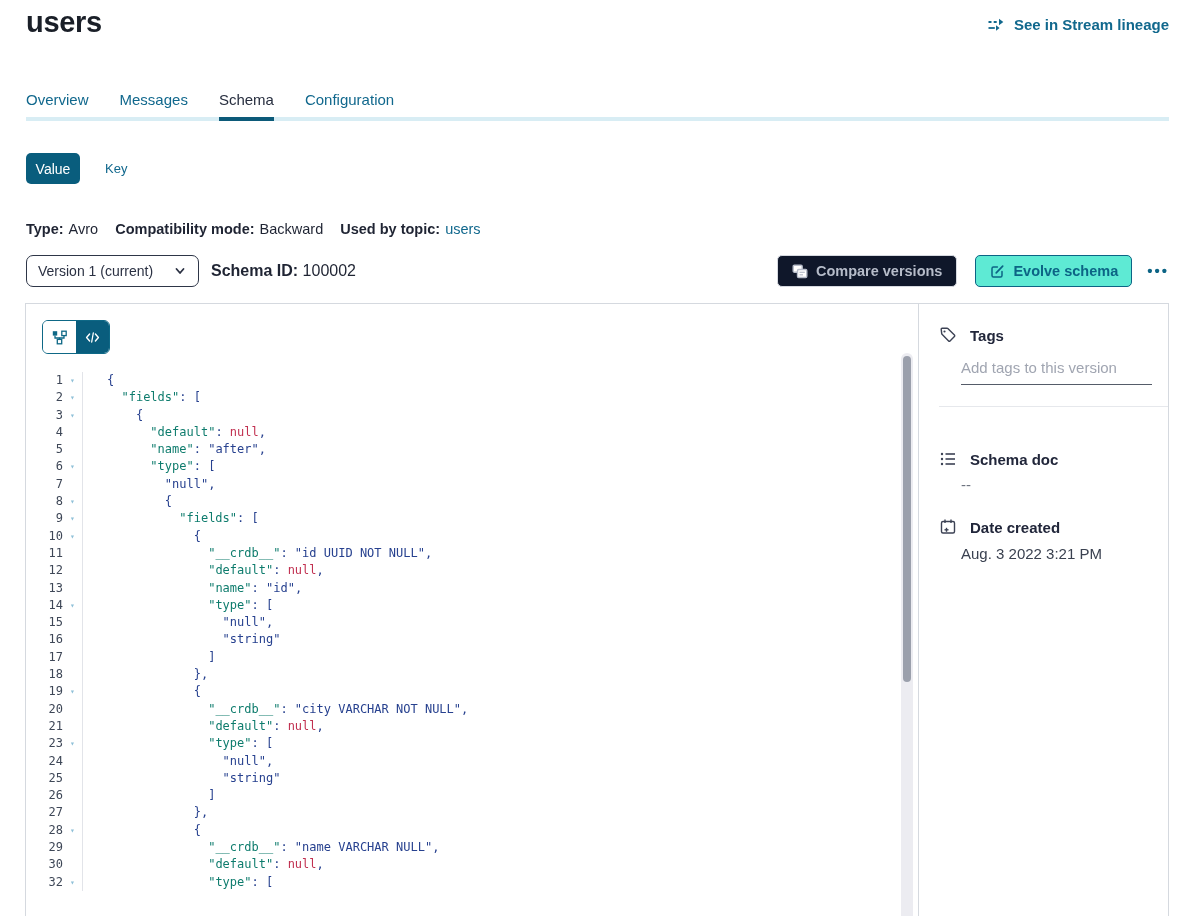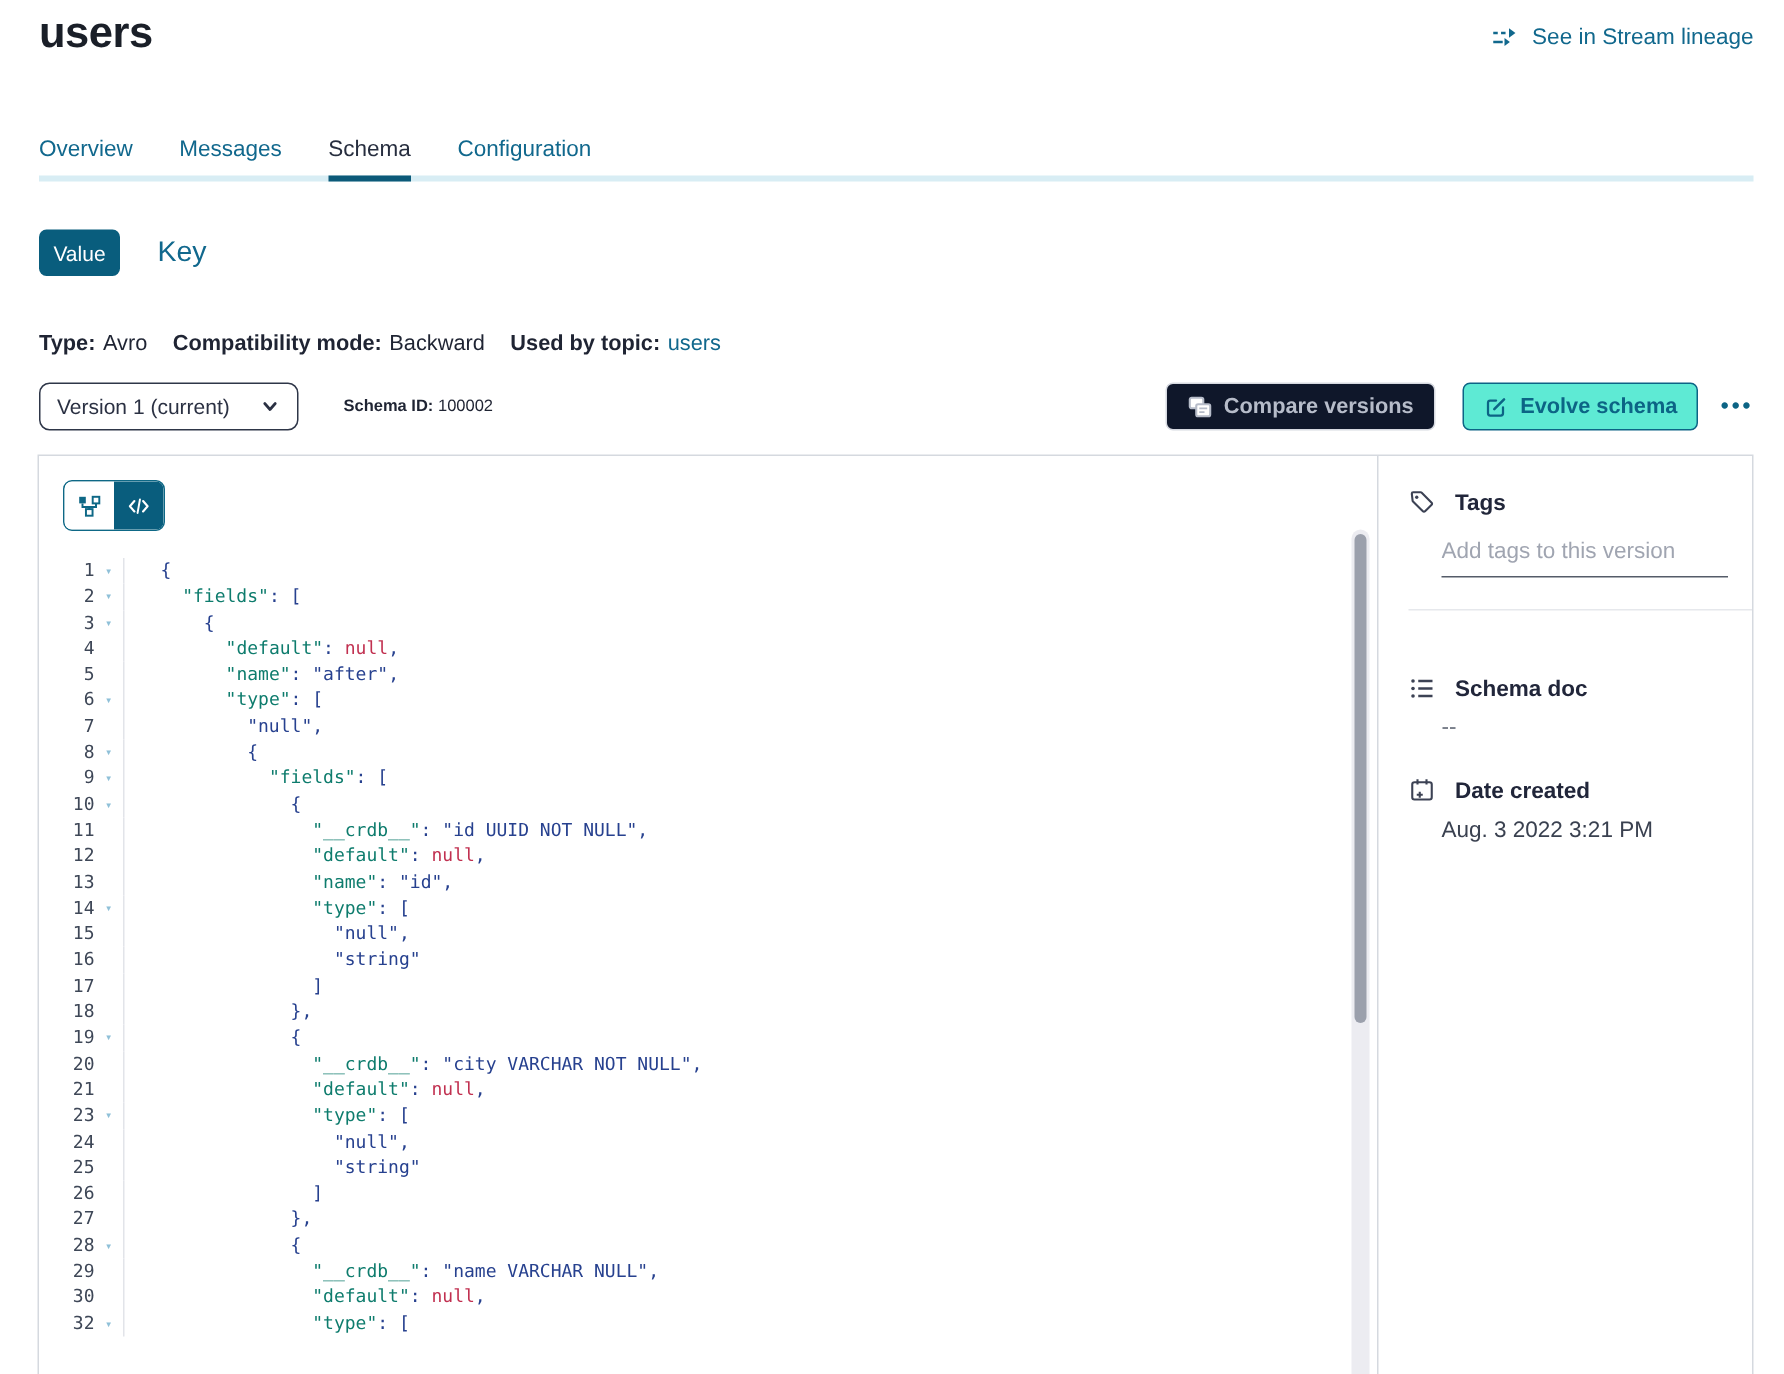--- a/index.html
+++ b/index.html
@@ -4,42 +4,42 @@
 <style>
   * { margin:0; padding:0; box-sizing:border-box; }
   html,body { background:#fff; }
   body {
     width:1189px; height:916px; position:relative; overflow:hidden;
     font-family:"Liberation Sans", sans-serif; color:#1F2433;
   }
   
   .page-title { position:absolute; left:26px; top:6px; font-size:29px; font-weight:700; color:#1A1F28; letter-spacing:-0.3px; }
   .lineage-link { position:absolute; right:20px; top:16px; display:flex; align-items:center; gap:7px;
-    color:#11688D; font-size:15px; font-weight:400; cursor:pointer; }
+    color:#11688D; font-size:15px; font-weight:700; cursor:pointer; }
   
   .tabs { position:absolute; left:26px; right:20px; top:88px; height:33px; }
   .tab-track { position:absolute; left:0; right:0; bottom:0; height:4px; background:#D8EDF4; }
   .tab-row { position:relative; display:flex; gap:31px; height:33px; }
   .tab { font-size:15px; color:#11688D; padding-top:3px; height:33px; border-bottom:4px solid transparent; cursor:pointer; z-index:2; }
   .tab.active { color:#272E3F; border-bottom-color:#0C5A79; }
   
   .vk { position:absolute; left:26px; top:153px; display:flex; align-items:center; }
   .vk-value { background:#095D7D; color:#fff; font-size:14px; border:none; border-radius:5px; width:54px; height:31px; cursor:pointer; }
-  .vk-key { margin-left:25px; color:#11688D; font-size:19px; cursor:pointer; }
+  .vk-key { margin-left:25px; color:#11688D; font-size:13px; cursor:pointer; }
   
   .meta { position:absolute; left:26px; top:221px; font-size:14.5px; color:#1F2433; display:flex; align-items:baseline; }
   .meta b { font-weight:700; }
   .meta .sp1 { width:5px; } .meta .sp2 { width:17px; }
   .meta .topic-link { color:#11688D; cursor:pointer; }
   
   .controls { position:absolute; left:26px; right:20px; top:255px; height:32px; display:flex; align-items:center; }
   .version-select { width:173px; height:32px; border:1px solid #2E3648; border-radius:7px; display:flex; align-items:center;
     padding:0 11px; font-size:14px; color:#2B3143; cursor:pointer; background:#fff; }
   .version-select .vtext { flex:1; }
-  .schema-id { margin-left:30px; font-size:11px; }
+  .schema-id { margin-left:12px; font-size:16px; }
   .schema-id b { font-weight:700; }
   .ctrl-spacer { flex:1; }
   .btn-compare { height:32px; border:1px solid #D6D9E0; background:#0f172a; border-radius:5px; color:#B6BCC9;
     font-size:14.5px; font-weight:700; display:flex; align-items:center; gap:8px; padding:0 14px; cursor:default; }
   .btn-evolve { height:32px; margin-left:18px; border:1px solid #0C6485; background:#5eead4; border-radius:5px; color:#0C6485;
     font-size:14.5px; font-weight:700; display:flex; align-items:center; gap:8px; padding:0 13px; cursor:pointer; }
   .more-menu { margin-left:15px; color:#0C6485; font-size:15px; font-weight:700; letter-spacing:2px; cursor:pointer; line-height:10px; }
   
   .card { position:absolute; left:25px; top:303px; width:1144px; height:620px; border:1px solid #D5D9DF; background:#fff; }
   .code-panel { position:absolute; left:0; top:0; width:892px; height:100%; }

